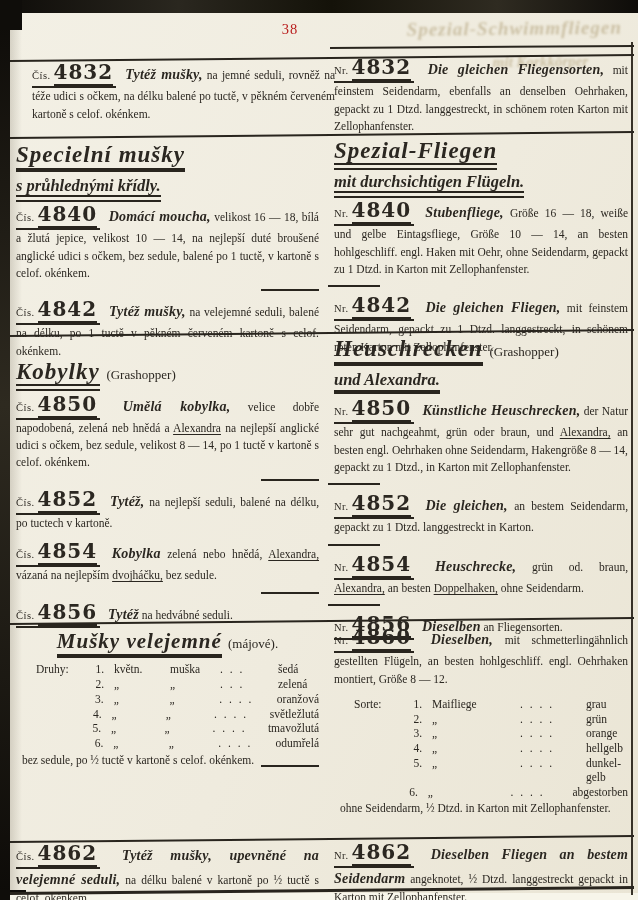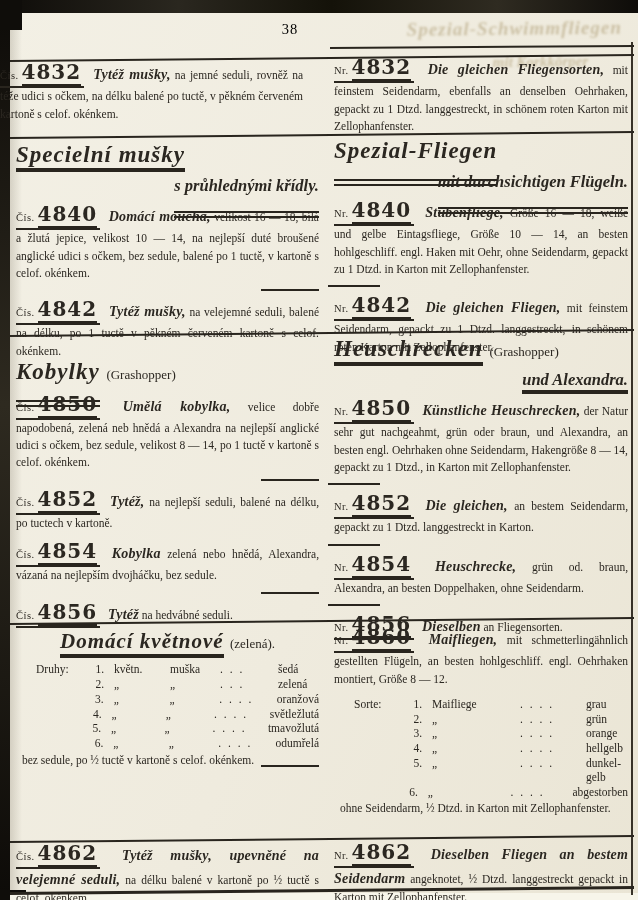--- a/index.html
+++ b/index.html
@@ -19,53 +19,53 @@
   .corner-bl{position:absolute;left:0;bottom:0;width:26px;height:10px;background:#0f0d0a}
   .rightline{position:absolute;top:42px;bottom:5px;right:5px;width:2px;background:#383228}
   .botstrip{position:absolute;bottom:0;height:7px;left:10px;right:0;background:#f7f5ea}
 
   .hrule{position:absolute;left:10px;right:4px;height:2px;background:#29251e;transform:rotate(-0.55deg)}
   #rule-a{top:57px}#rule-b{top:134px}#rule-c{top:332px}#rule-d{top:620px}#rule-e{top:838px}
   #rule-bottom{top:889px;height:3px}
   #rule-topright{top:46px;left:330px;transform:rotate(-0.4deg);height:2px}
 
   .pagenum{position:absolute;top:21px;left:0;right:58px;text-align:center;
-    font-size:14.5px;letter-spacing:1px;color:#000000}
+    font-size:14.5px;letter-spacing:1px;color:#b91c1c}
 
   .ghost{position:absolute;top:18px;right:16px;width:260px;text-align:right;color:#a8966b;
     opacity:.5;filter:blur(1.1px);transform:rotate(-.6deg);font-style:italic;font-weight:700;pointer-events:none}
   .gl1{font-size:19px;letter-spacing:1px}
   .gl2{font-size:15px;margin-top:14px;padding-right:34px}
 
   .blk{position:absolute}
-  #b-l1{top:63px;left:0;width:303px}   #b-r1{top:58px;left:334px;width:294px}
+  #b-l1{top:63px;left:32px;width:303px}   #b-r1{top:58px;left:334px;width:294px}
   #b-l2{top:141px;left:16px;width:303px}  #b-r2{top:137px;left:334px;width:294px}
   #b-l3{top:358px;left:16px;width:303px}  #b-r3{top:335px;left:334px;width:294px}
   #b-l4{top:629px;left:16px;width:303px}  #b-r4{top:628px;left:334px;width:294px}
   #b-l5{top:844px;left:16px;width:303px}  #b-r5{top:843px;left:334px;width:294px}
 
   .item{font-size:11.5px;line-height:1.5;text-align:justify;margin:0 0 10px}
   .prefix{font-size:10.5px;letter-spacing:.5px}
   .numgrp{display:inline-block;border-bottom:2px solid #29251e;padding:0 3px 2px 0;margin-right:5px;white-space:nowrap}
   .num{font-family:"DejaVu Serif",serif;font-weight:700;font-size:20px;letter-spacing:1px;
     border-bottom:2px solid #29251e;line-height:.95}
   .lead{font-weight:700;font-style:italic;font-size:14px;letter-spacing:.2px}
-  .u{text-underline-offset:2px}
+  .u{text-decoration:underline;text-underline-offset:2px}
 
   .dash{height:2px;background:#29251e}
   .dash-r{width:58px;margin:-3px 0 9px auto}
   .dash-l{width:52px;margin:-3px auto 9px -6px}
 
   .sechead{margin:0 0 9px}
   .ht1{font-weight:700;font-style:italic;font-size:23px;line-height:1.2;letter-spacing:1px}
   .ht2{font-weight:700;font-style:italic;font-size:16.5px;margin-top:7px;line-height:1.25}
   .hnote{font-size:13px;font-weight:400;font-style:normal;letter-spacing:0}
   .ul1{border-bottom:4px solid #29251e;padding-bottom:1px}
-  .ul2{border-bottom:7px double #29251e;padding-bottom:16px}
-  .ta-r{text-align:right}.ta-c{text-align:center}
+  .ul2{border-bottom:7px double #29251e;padding-bottom:0}
+  .ta-r{}.ta-c{text-align:center}
   .sec4 .ht1{font-size:21px}
 
   .vlist{margin:2px 0 3px 20px}
   .vrow{display:flex;font-size:11.5px;line-height:1.2;margin-bottom:1px}
   .vlabel{width:48px}
   .vnum{width:20px;text-align:right;margin-right:10px}
   .vc1{width:56px}
   .vc2{width:50px}
   .vdots{width:58px;letter-spacing:2px}
   .vval{flex:1}
@@ -146,21 +146,21 @@
   <div class="dash dash-l"></div>
   <p class="item"><span class="numgrp"><span class="prefix">Nr.</span> <span class="num">4852</span></span> <span class="lead">Die gleichen,</span> <span><span>an bestem Seidendarm, gepackt zu 1 Dtzd. langgestreckt in Karton.</span></span></p>
   <div class="dash dash-l"></div>
   <p class="item"><span class="numgrp"><span class="prefix">Nr.</span> <span class="num">4854</span></span> <span class="lead">Heuschrecke,</span> <span><span>grün od. braun, </span><span class="u">Alexandra,</span><span> an besten </span><span class="u">Doppelhaken,</span><span> ohne Seidendarm.</span></span></p>
   <div class="dash dash-l"></div>
   <p class="item"><span class="numgrp"><span class="prefix">Nr.</span> <span class="num">4856</span></span> <span class="lead">Dieselben</span> <span><span>an Fliegensorten.</span></span></p>
 </div>
 
 <div class="blk sec4" id="b-l4">
   <div class="sechead ta-c">
-    <div class="ht1"><span class="ul1">Domácí květnové</span> <span class="hnote">(zelená).</span></div>
+    <div class="ht1"><span class="ul1">Mušky velejemné</span> <span class="hnote">(májové).</span></div>
   </div>
   <div class="vlist">
     <div class="vrow">
         <span class="vlabel">Druhy:</span>
         <span class="vnum">1.</span>
         <span class="vc1">květn.</span>
         <span class="vc2">muška</span>
         <span class="vdots">. . .</span>
         <span class="vval">šedá</span>
       </div>
@@ -202,21 +202,21 @@
         <span class="vc1">„</span>
         <span class="vc2">„</span>
         <span class="vdots">. . . .</span>
         <span class="vval">odumřelá</span>
       </div>
   </div>
   <p class="lfooter">bez sedule, po ½ tuctě v kartoně s celof. okénkem.</p>
   <div class="dash dash-r"></div>
 </div>
 <div class="blk sec4" id="b-r4">
-  <p class="item"><span class="numgrp"><span class="prefix">Nr.</span> <span class="num">4860</span></span> <span class="lead">Maifliegen,</span> <span><span>mit schmetterlingähnlich gestellten Flügeln, an besten hohlgeschliff. engl. Oehrhaken montiert, Größe 8 — 12.</span></span></p>
+  <p class="item"><span class="numgrp"><span class="prefix">Nr.</span> <span class="num">4860</span></span> <span class="lead">Dieselben,</span> <span><span>mit schmetterlingähnlich gestellten Flügeln, an besten hohlgeschliff. engl. Oehrhaken montiert, Größe 8 — 12.</span></span></p>
   <div class="vlist vlist-de">
     <div class="vrow">
         <span class="vlabel">Sorte:</span>
         <span class="vnum">1.</span>
         <span class="vc1">Maifliege</span>
         <span class="vc2"></span>
         <span class="vdots">. . . .</span>
         <span class="vval">grau</span>
       </div>
     <div class="vrow">

